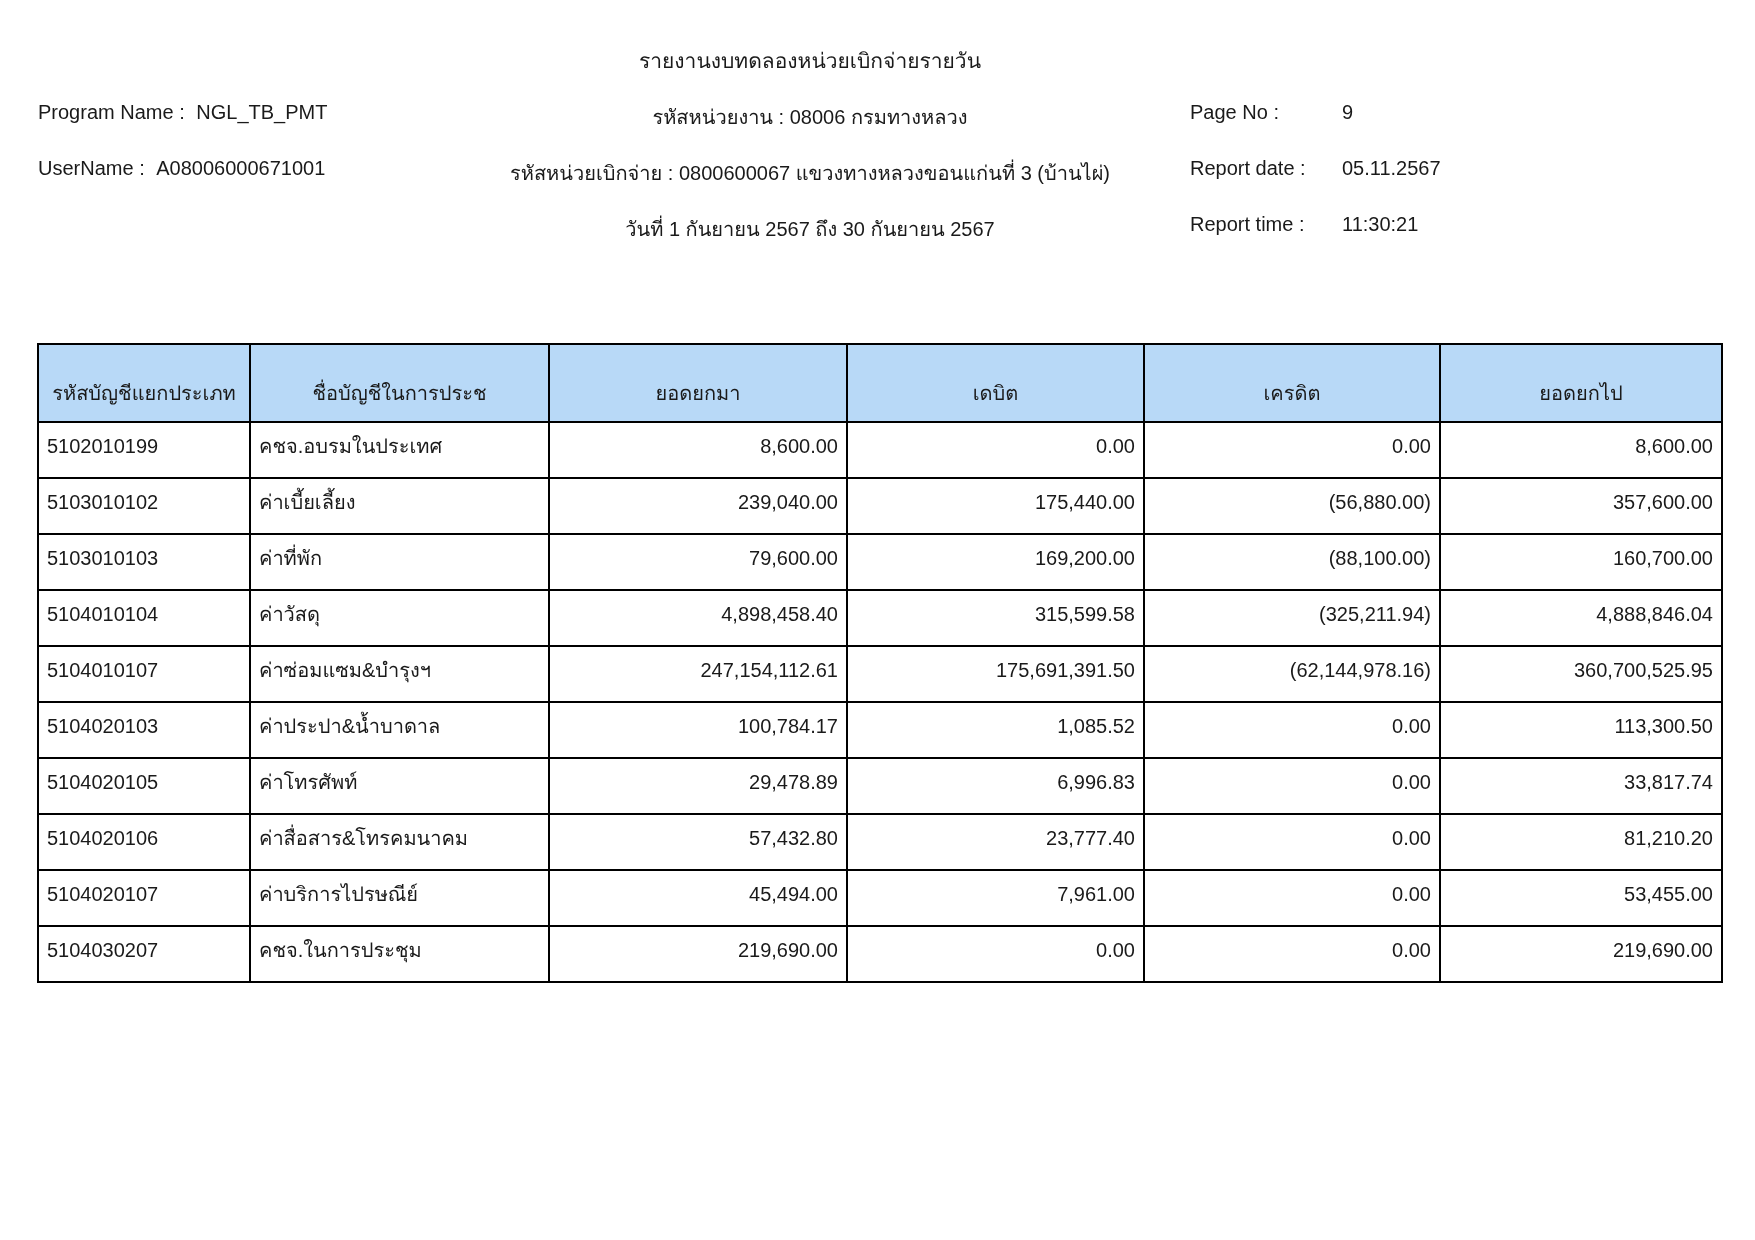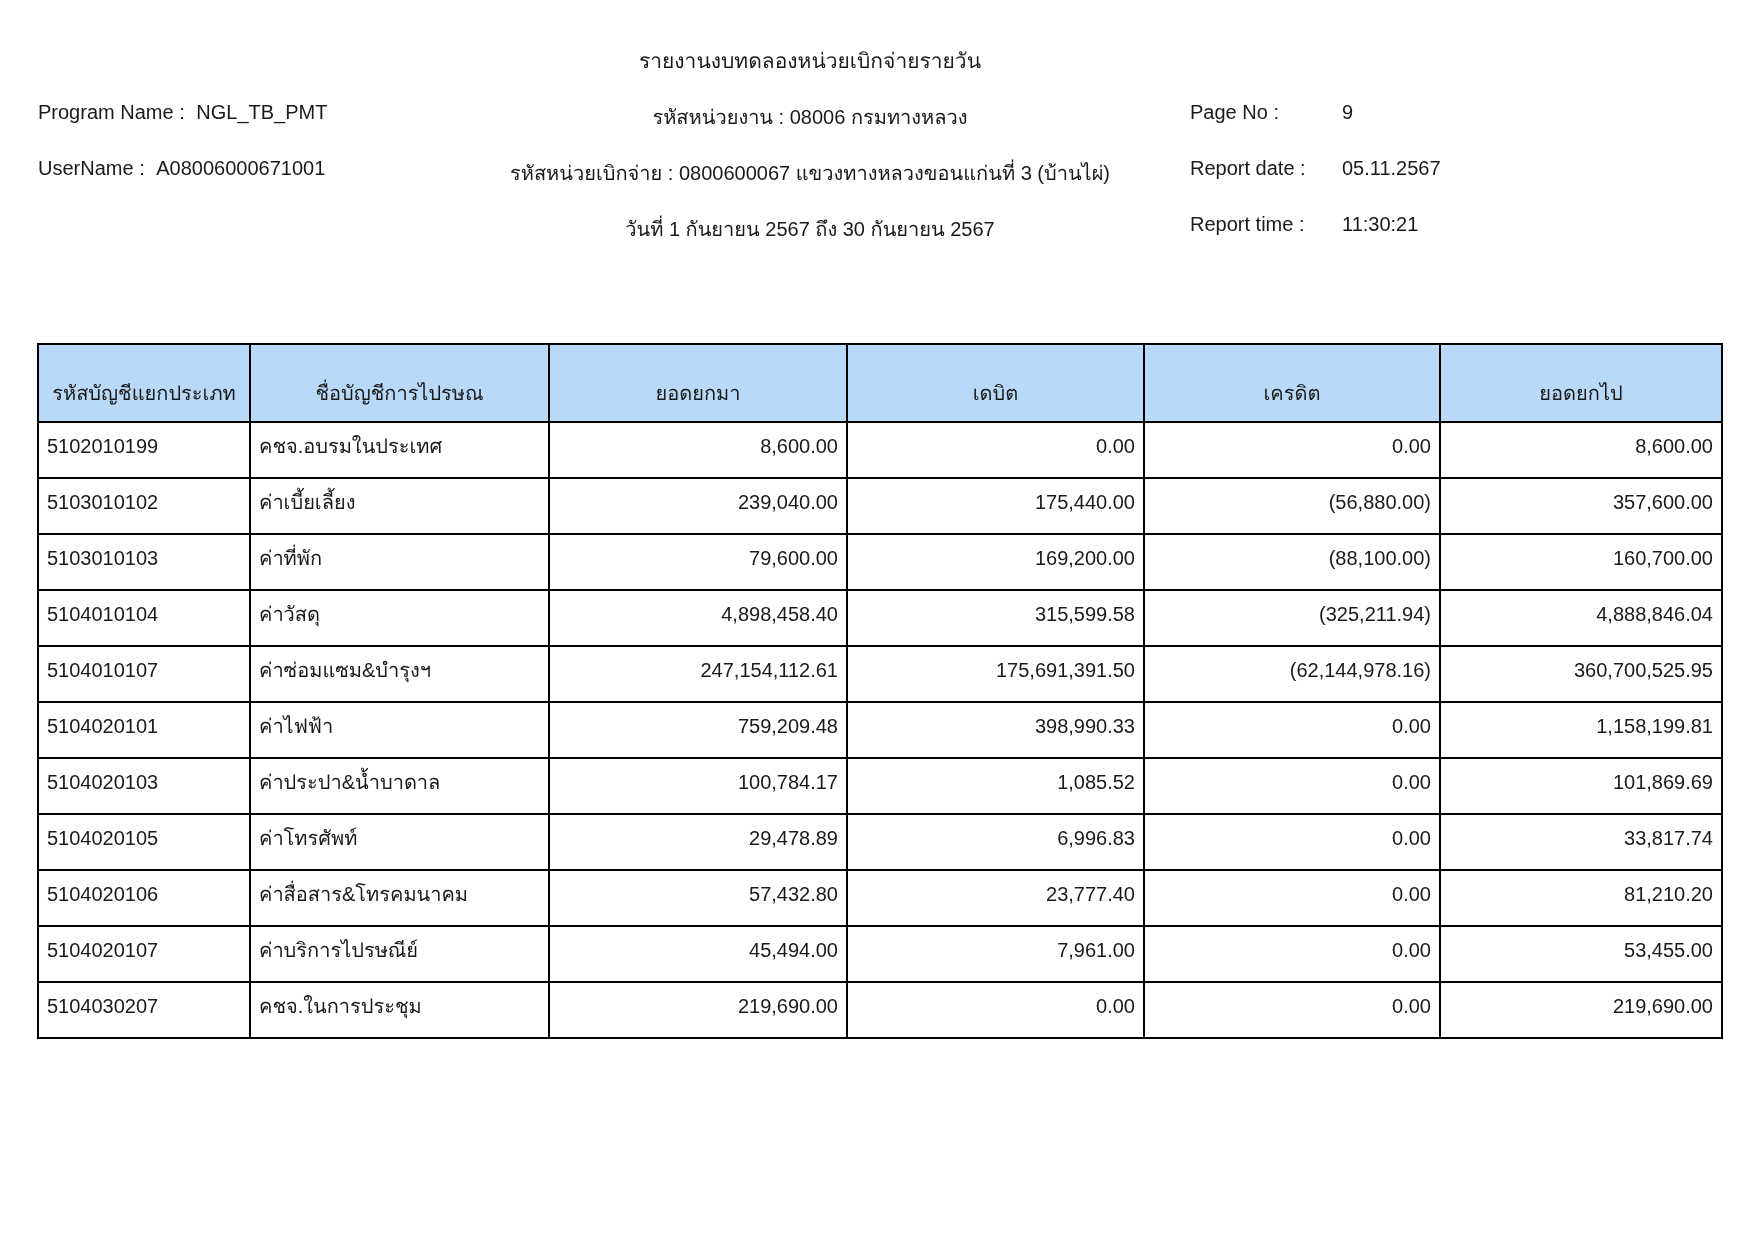--- a/index.html
+++ b/index.html
@@ -84,21 +84,21 @@
     <col style="width:212px">
     <col style="width:299px">
     <col style="width:298px">
     <col style="width:297px">
     <col style="width:296px">
     <col style="width:282px">
   </colgroup>
   <thead>
     <tr>
       <th>รหัสบัญชีแยกประเภท</th>
-      <th>ชื่อบัญชีการไปรษณ</th>
+      <th>ชื่อบัญชีในการประช</th>
       <th>ยอดยกมา</th>
       <th>เดบิต</th>
       <th>เครดิต</th>
       <th>ยอดยกไป</th>
     </tr>
   </thead>
   <tbody>
       <tr>
         <td>5102010199</td>
         <td>คชจ.อบรมในประเทศ</td>
@@ -133,34 +133,26 @@
       </tr>
       <tr>
         <td>5104010107</td>
         <td>ค่าซ่อมแซม&amp;บำรุงฯ</td>
         <td>247,154,112.61</td>
         <td>175,691,391.50</td>
         <td>(62,144,978.16)</td>
         <td>360,700,525.95</td>
       </tr>
       <tr>
-        <td>5104020101</td>
-        <td>ค่าไฟฟ้า</td>
-        <td>759,209.48</td>
-        <td>398,990.33</td>
-        <td>0.00</td>
-        <td>1,158,199.81</td>
-      </tr>
-      <tr>
         <td>5104020103</td>
         <td>ค่าประปา&amp;น้ำบาดาล</td>
         <td>100,784.17</td>
         <td>1,085.52</td>
         <td>0.00</td>
-        <td>101,869.69</td>
+        <td>113,300.50</td>
       </tr>
       <tr>
         <td>5104020105</td>
         <td>ค่าโทรศัพท์</td>
         <td>29,478.89</td>
         <td>6,996.83</td>
         <td>0.00</td>
         <td>33,817.74</td>
       </tr>
       <tr>

